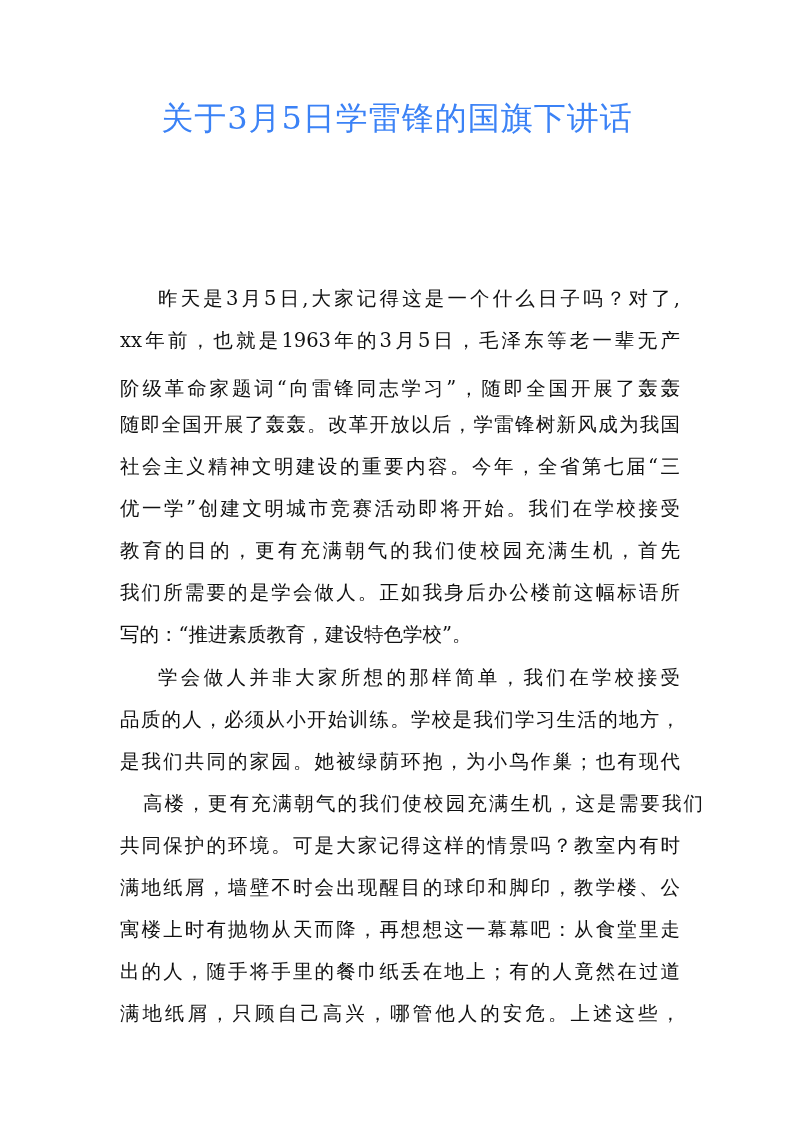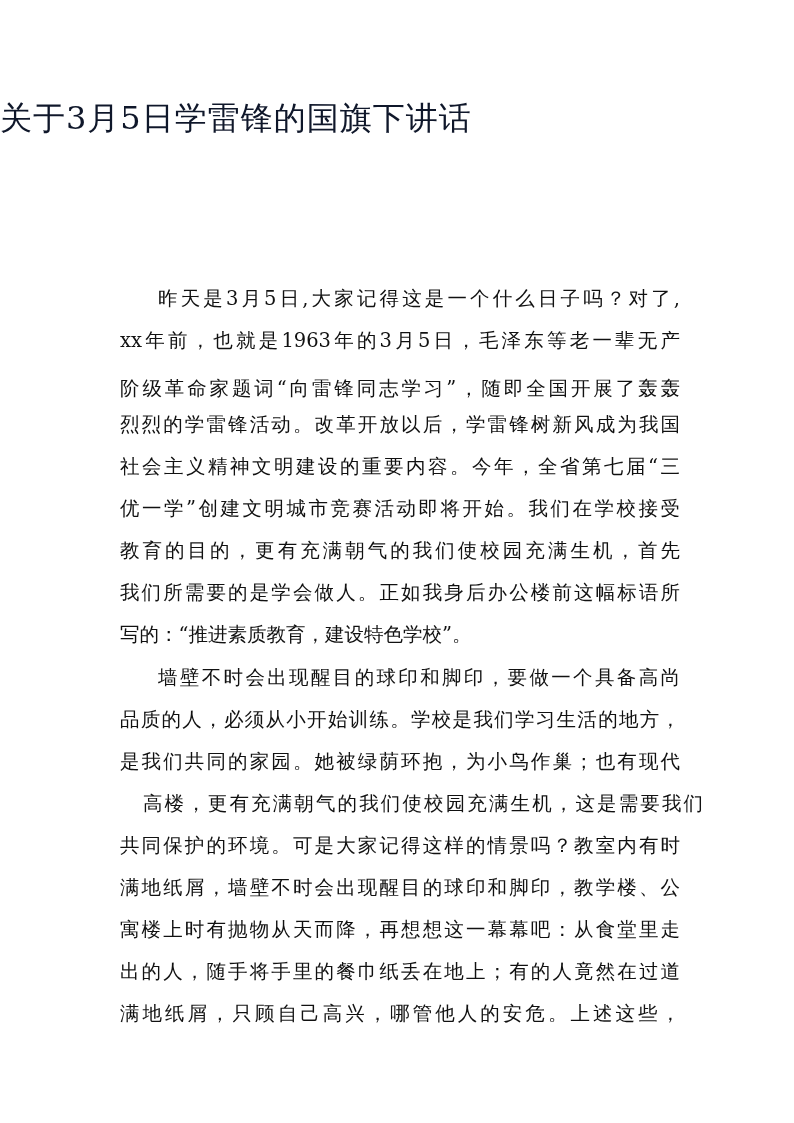--- a/index.html
+++ b/index.html
@@ -20,24 +20,25 @@
       left: 0; top: 0;
       width: 794px;
       height: 1123px;
       background: #ffffff;
     }
     .title {
       position: absolute;
       left: 0;
       top: 96px;
       width: 794px;
+      text-align: center;
       font-size: 32px;
       line-height: 44px;
       letter-spacing: 1px;
-      color: #0f172a;
+      color: #3b82f6;
       white-space: nowrap;
     }
     .line {
       position: absolute;
       left: 120px;
       width: 560px;
       font-size: 19.5px;
       line-height: 28px;
       white-space: nowrap;
       color: #111111;
@@ -55,30 +56,30 @@
 <div class="page">
 
   <div class="title">关于3月5日学雷锋的国旗下讲话</div>
 
 
 
   <div>
     <div class="line indent justify" style="top:285px; width:522px;">昨天是3月5日,大家记得这是一个什么日子吗？对了,</div>
     <div class="line justify" style="top:327px;">xx年前，也就是1963年的3月5日，毛泽东等老一辈无产</div>
     <div class="line justify" style="top:375px;">阶级革命家题词“向雷锋同志学习”，随即全国开展了轰轰</div>
-    <div class="line justify" style="top:411px;">烈烈的学雷锋活动。改革开放以后，学雷锋树新风成为我国</div>
+    <div class="line justify" style="top:411px;">随即全国开展了轰轰。改革开放以后，学雷锋树新风成为我国</div>
     <div class="line justify" style="top:453px;">社会主义精神文明建设的重要内容。今年，全省第七届“三</div>
     <div class="line justify" style="top:495px;">优一学”创建文明城市竞赛活动即将开始。我们在学校接受</div>
     <div class="line justify" style="top:537px;">教育的目的，更有充满朝气的我们使校园充满生机，首先</div>
     <div class="line justify" style="top:579px;">我们所需要的是学会做人。正如我身后办公楼前这幅标语所</div>
     <div class="line" style="top:621px;">写的：“推进素质教育，建设特色学校”。</div>
   </div>
 
   <div>
-    <div class="line indent justify" style="top:664px; width:522px;">墙壁不时会出现醒目的球印和脚印，要做一个具备高尚</div>
+    <div class="line indent justify" style="top:664px; width:522px;">学会做人并非大家所想的那样简单，我们在学校接受</div>
     <div class="line justify" style="top:706px;">品质的人，必须从小开始训练。学校是我们学习生活的地方，</div>
     <div class="line justify" style="top:748px;">是我们共同的家园。她被绿荫环抱，为小鸟作巢；也有现代</div>
     <div class="line justify" style="top:790px;margin-left:23px;">高楼，更有充满朝气的我们使校园充满生机，这是需要我们</div>
     <div class="line justify" style="top:832px;">共同保护的环境。可是大家记得这样的情景吗？教室内有时</div>
     <div class="line justify" style="top:874px;">满地纸屑，墙壁不时会出现醒目的球印和脚印，教学楼、公</div>
     <div class="line justify" style="top:916px;">寓楼上时有抛物从天而降，再想想这一幕幕吧：从食堂里走</div>
     <div class="line justify" style="top:958px;">出的人，随手将手里的餐巾纸丢在地上；有的人竟然在过道</div>
     <div class="line justify" style="top:1000px;">满地纸屑，只顾自己高兴，哪管他人的安危。上述这些，</div>
   </div>
 

